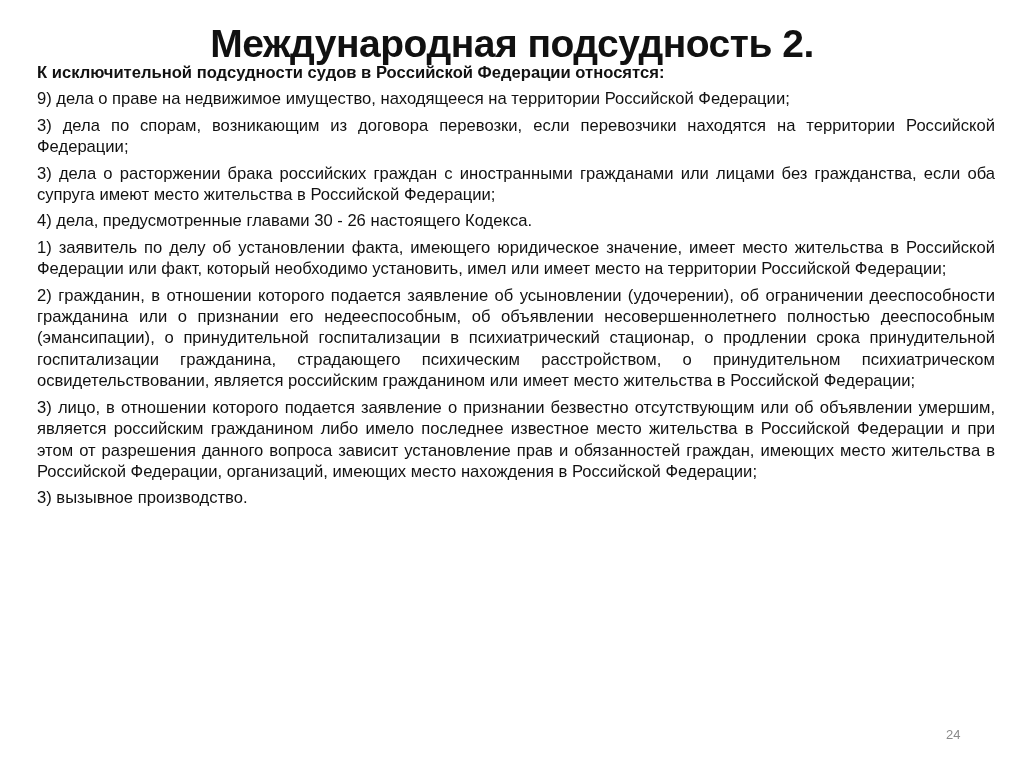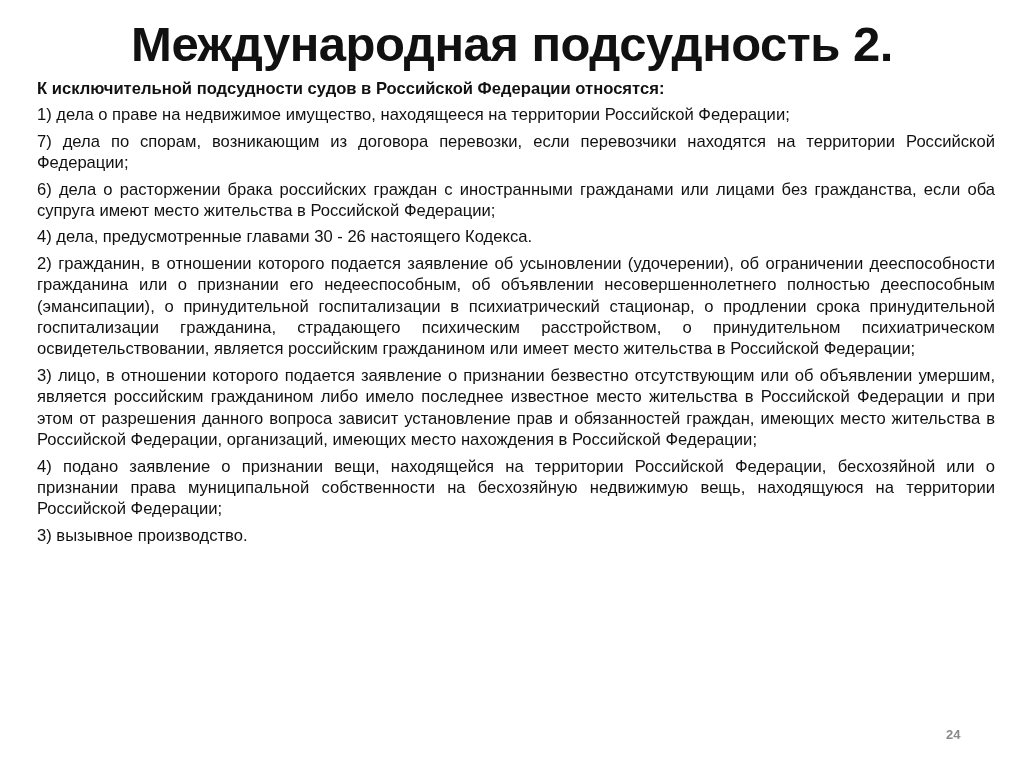--- a/index.html
+++ b/index.html
@@ -1,36 +1,36 @@
 <!DOCTYPE html>
 <html><head>
   <meta charset="utf-8">
   <style>
     html, body { margin:0; padding:0; background:#ffffff; }
     body { width:1024px; height:767px; position:relative; overflow:hidden;
            font-family:"Liberation Sans", "DejaVu Sans", sans-serif; color:#111; }
     .title { position:absolute; left:0; top:14px; width:1024px; text-align:center;
-             font-size:49px; font-weight:bold; letter-spacing:-0.5px; line-height:60px; }
-    .content { position:absolute; left:37px; top:78px; width:958px;
+             font-size:39px; font-weight:bold; letter-spacing:-0.5px; line-height:60px; }
+    .content { position:absolute; left:37px; top:62px; width:958px;
                font-size:16.6px; line-height:21.4px; }
     .p { margin:0 0 5px 0; text-align:justify; text-align-last:left; }
     .b { font-weight:bold; }
-    .pnum { position:absolute; left:946px; top:727px; font-size:13px; color:#8a8a8a;font-weight:bold; }
+    .pnum { position:absolute; left:946px; top:727px; font-size:13px; color:#8a8a8a; }
   </style>
 </head>
 <body>
 
 <div class="title">Международная подсудность 2.</div>
 
 <div class="content">
   <p class="p b">К исключительной подсудности судов в Российской Федерации относятся:</p>
-  <p class="p">1) дела о праве на недвижимое имущество, находящееся на территории Российской Федерации;</p>
-  <p class="p">7) дела по спорам, возникающим из договора перевозки, если перевозчики находятся на территории Российской Федерации;</p>
-  <p class="p">6) дела о расторжении брака российских граждан с иностранными гражданами или лицами без гражданства, если оба супруга имеют место жительства в Российской Федерации;</p>
+  <p class="p">9) дела о праве на недвижимое имущество, находящееся на территории Российской Федерации;</p>
+  <p class="p">3) дела по спорам, возникающим из договора перевозки, если перевозчики находятся на территории Российской Федерации;</p>
+  <p class="p">3) дела о расторжении брака российских граждан с иностранными гражданами или лицами без гражданства, если оба супруга имеют место жительства в Российской Федерации;</p>
   <p class="p">4) дела, предусмотренные главами 30 - 26 настоящего Кодекса.</p>
 
+  <p class="p">1) заявитель по делу об установлении факта, имеющего юридическое значение, имеет место жительства в Российской Федерации или факт, который необходимо установить, имел или имеет место на территории Российской Федерации;</p>
   <p class="p">2) гражданин, в отношении которого подается заявление об усыновлении (удочерении), об ограничении дееспособности гражданина или о признании его недееспособным, об объявлении несовершеннолетнего полностью дееспособным (эмансипации), о принудительной госпитализации в психиатрический стационар, о продлении срока принудительной госпитализации гражданина, страдающего психическим расстройством, о принудительном психиатрическом освидетельствовании, является российским гражданином или имеет место жительства в Российской Федерации;</p>
   <p class="p">3) лицо, в отношении которого подается заявление о признании безвестно отсутствующим или об объявлении умершим, является российским гражданином либо имело последнее известное место жительства в Российской Федерации и при этом от разрешения данного вопроса зависит установление прав и обязанностей граждан, имеющих место жительства в Российской Федерации, организаций, имеющих место нахождения в Российской Федерации;</p>
-  <p class="p">4) подано заявление о признании вещи, находящейся на территории Российской Федерации, бесхозяйной или о признании права муниципальной собственности на бесхозяйную недвижимую вещь, находящуюся на территории Российской Федерации;</p>
   <p class="p">3) вызывное производство.</p>
 </div>
 
 <div class="pnum">24</div>
 
 </body></html>

